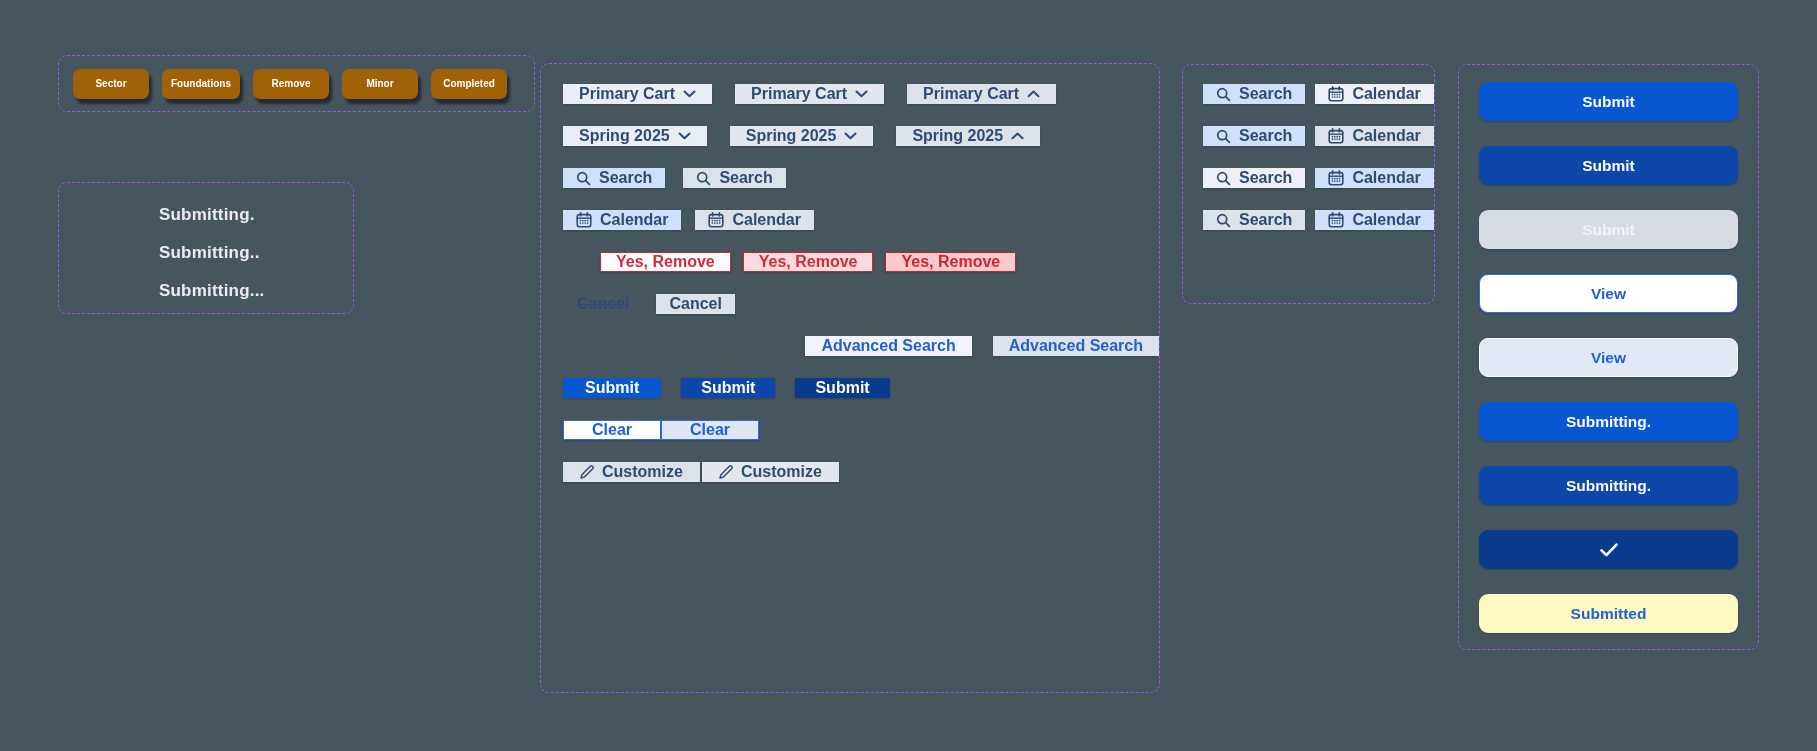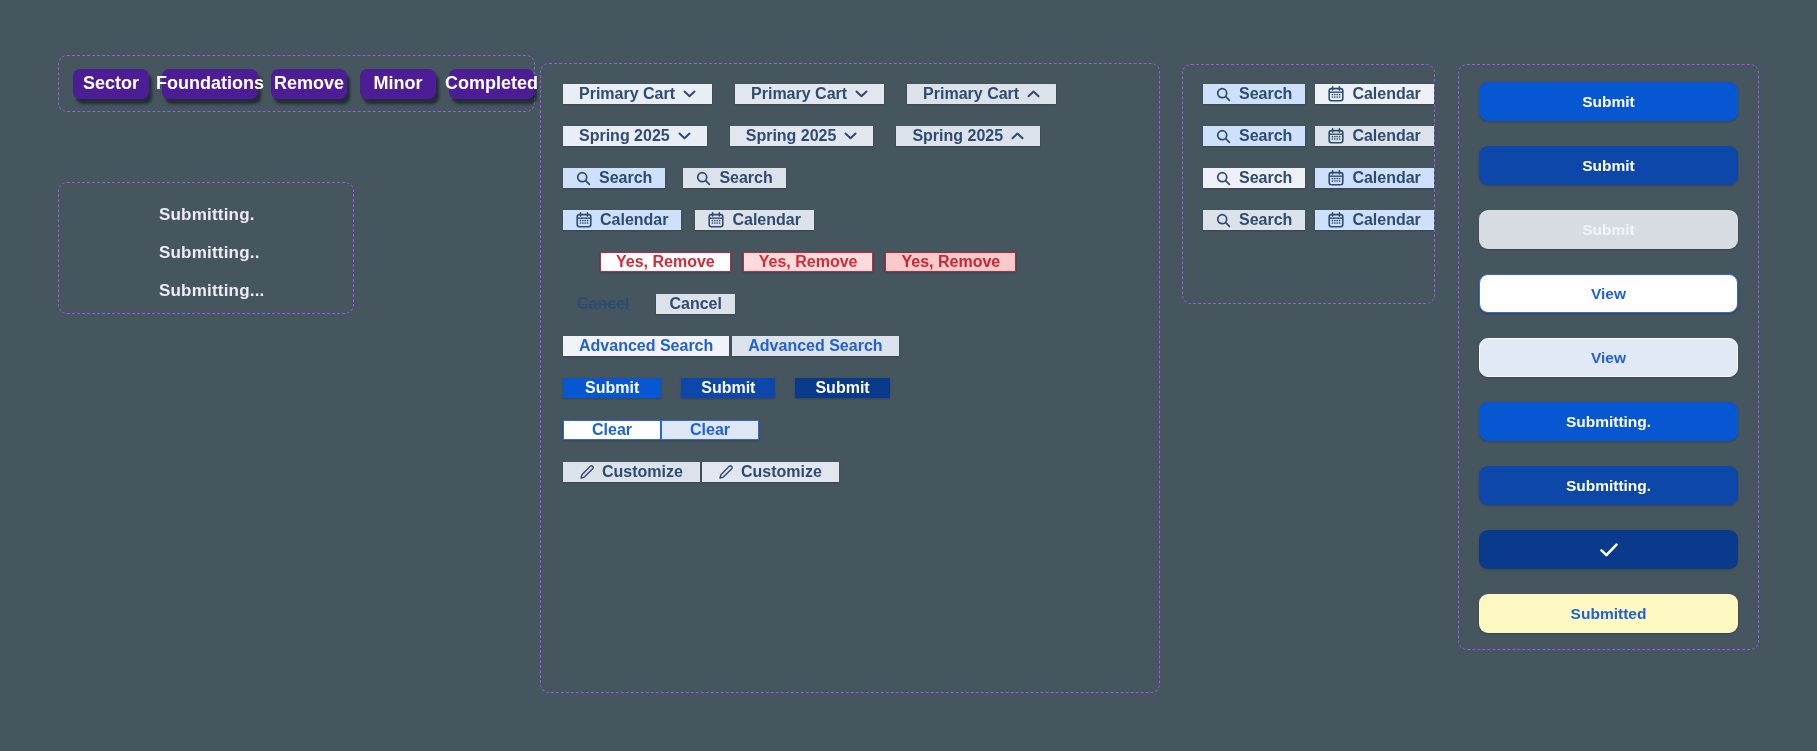--- a/index.html
+++ b/index.html
@@ -55,23 +55,23 @@
   .v-view-soft  { background:#E1E8F6; border:1.6px solid #FBFCFE; color:#2061D5; }
   .v-white      { background:#fef9c3; color:#2061D5; }
   
   #pills-panel {
     left:58px; top:55px; width:477px; height:57px;
     display:flex; align-items:center; gap:13px; padding-left:14px;
   }
   .pill {
     min-width:76px; height:30px; padding:0 9px;
     display:flex; align-items:center; justify-content:center;
-    background:#4c1d95; color:#FFFFFF;
+    background:#a16207; color:#FFFFFF;
     border:none; border-radius:7px;
-    font-family:inherit; font-size:18px; font-weight:600;
+    font-family:inherit; font-size:10px; font-weight:600;
     cursor:pointer;
     box-shadow:3px 5px 3px rgba(6,10,22,.55);
     white-space:nowrap;
     text-align:center;
   }
   
   #loading-panel {
     left:58px; top:182px; width:296px; height:132px;
     padding:13px 0 0 100px;
   }
@@ -80,21 +80,21 @@
     line-height:38px; letter-spacing:.2px;
   }
   
   #gallery-panel {
     left:540px; top:63px; width:620px; height:630px;
     display:flex; flex-direction:column; gap:22px;
     padding:20px 0 0 22px;
   }
   .row { display:flex; align-items:center; }
   .gap23 { gap:23px; } .gap18 { gap:18px; } .gap14 { gap:14px; }
-  .gap12 { gap:12px;margin-left:37px; } .gap15 { gap:3px; } .gap20 { gap:20px; }
+  .gap12 { gap:12px;margin-left:37px; } .gap15 { gap:21px;justify-content:flex-end; } .gap20 { gap:20px; }
   .gap8  { gap:0; }  .gap9  { gap:2px; }
   
   #pairs-panel {
     left:1182px; top:64px; width:253px; height:240px;
     display:flex; flex-direction:column; gap:22px;
     padding:19px 0 0 20px;
   }
   .pair-row { display:flex; align-items:center; gap:10px; }
   
   #stack-panel {

